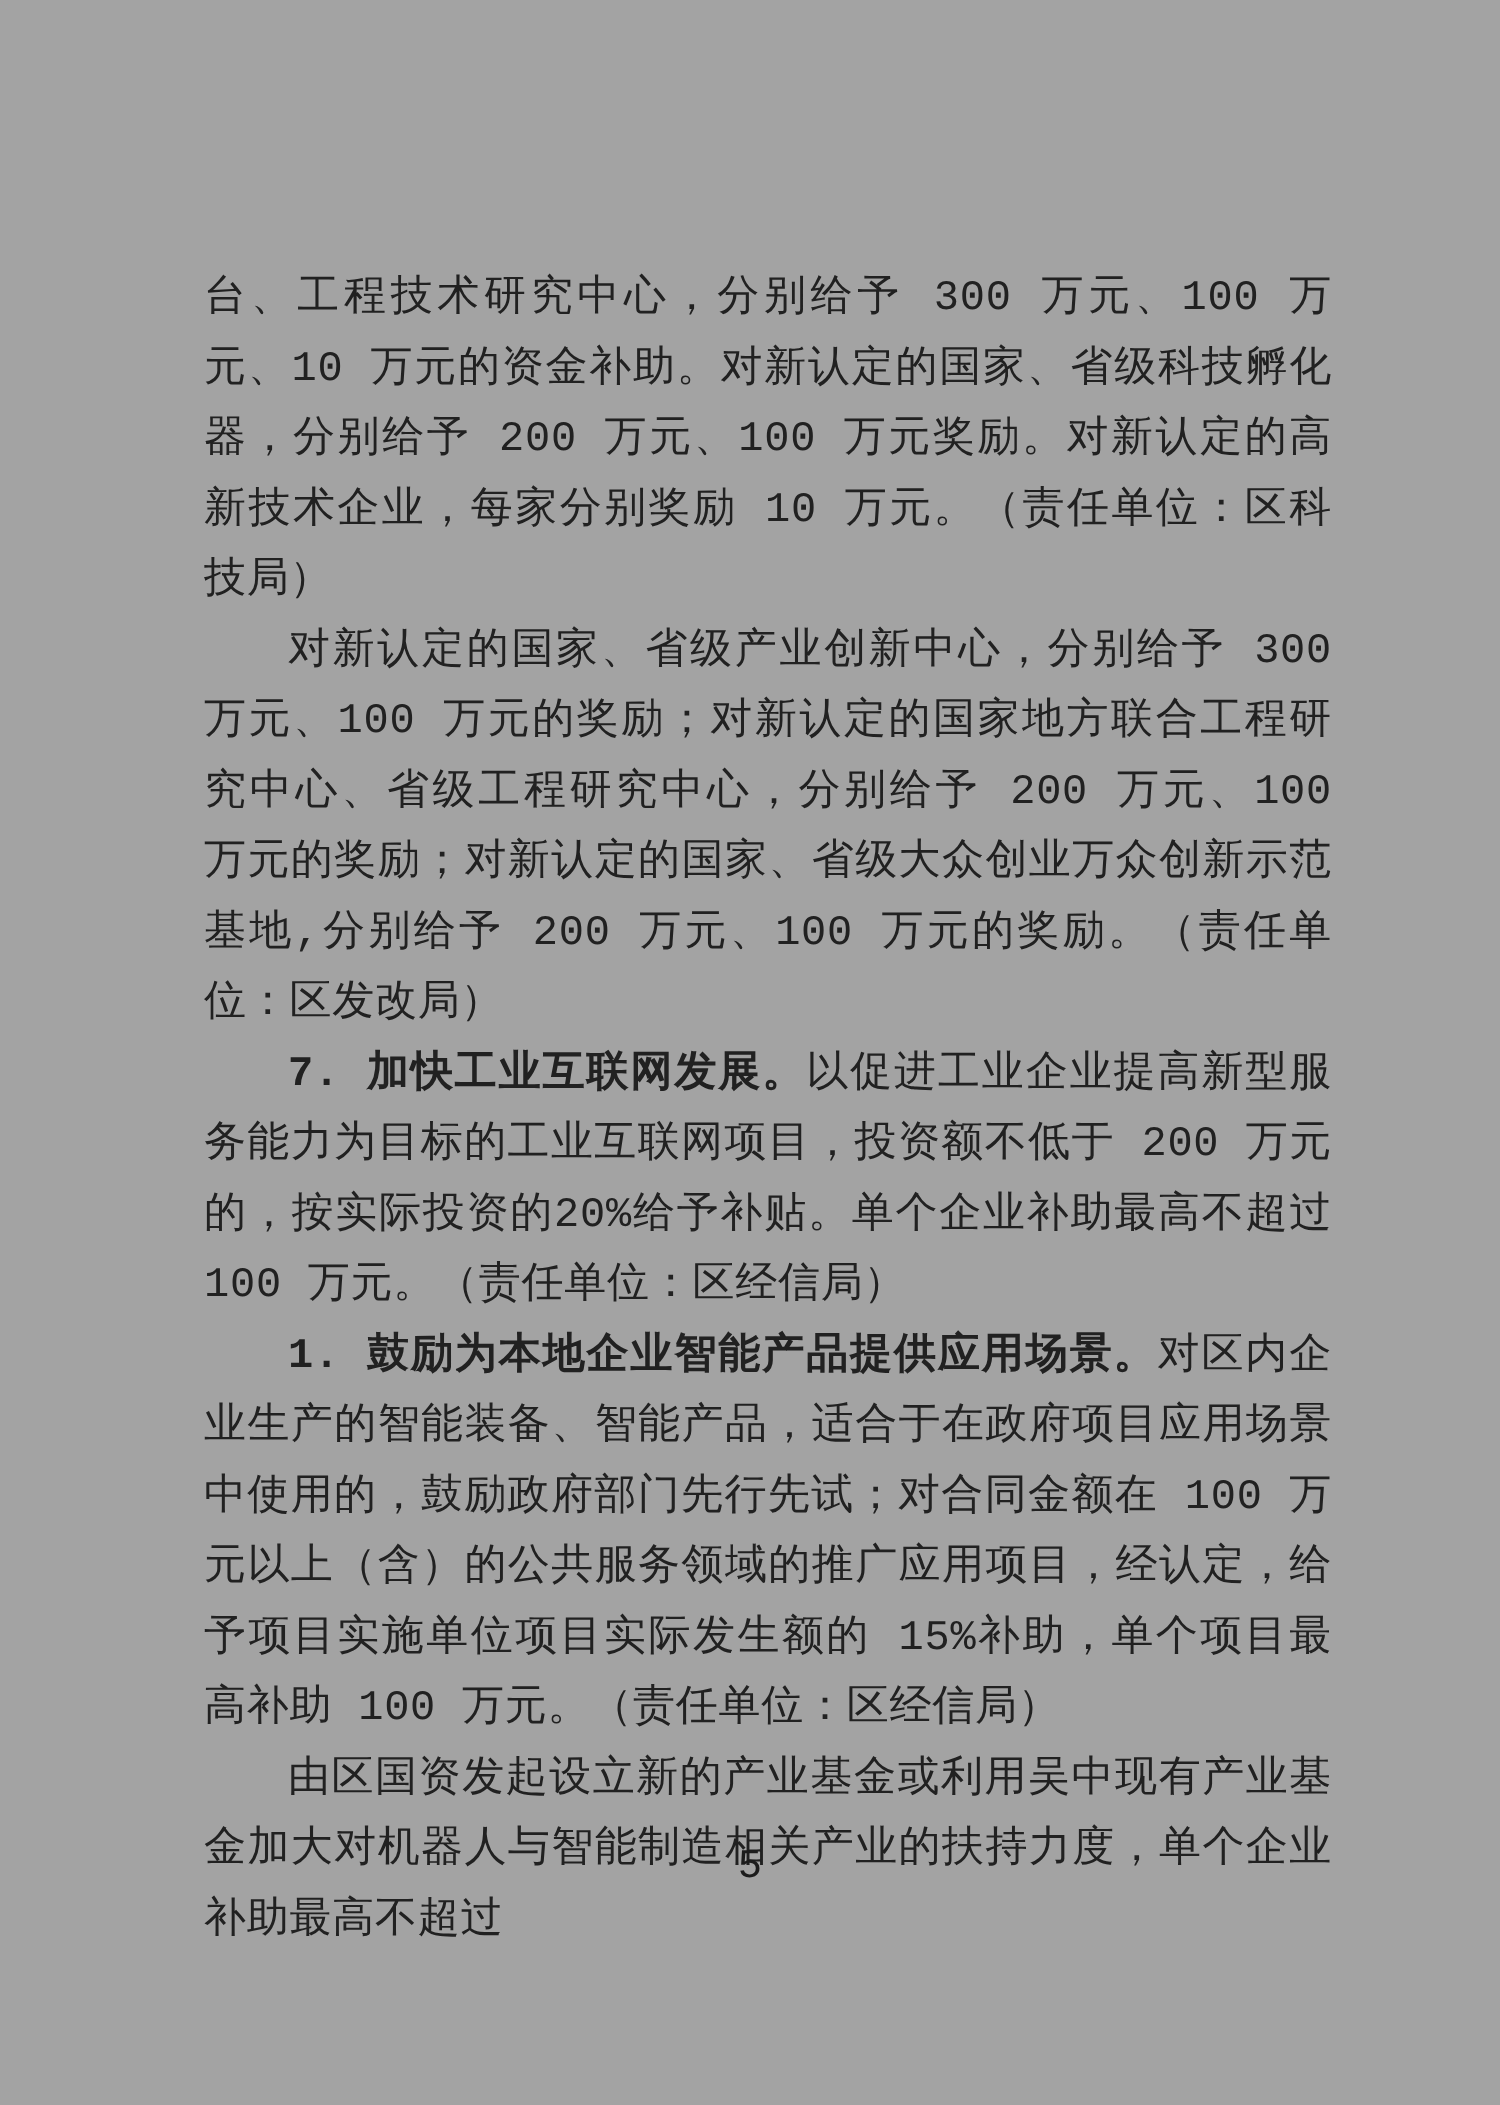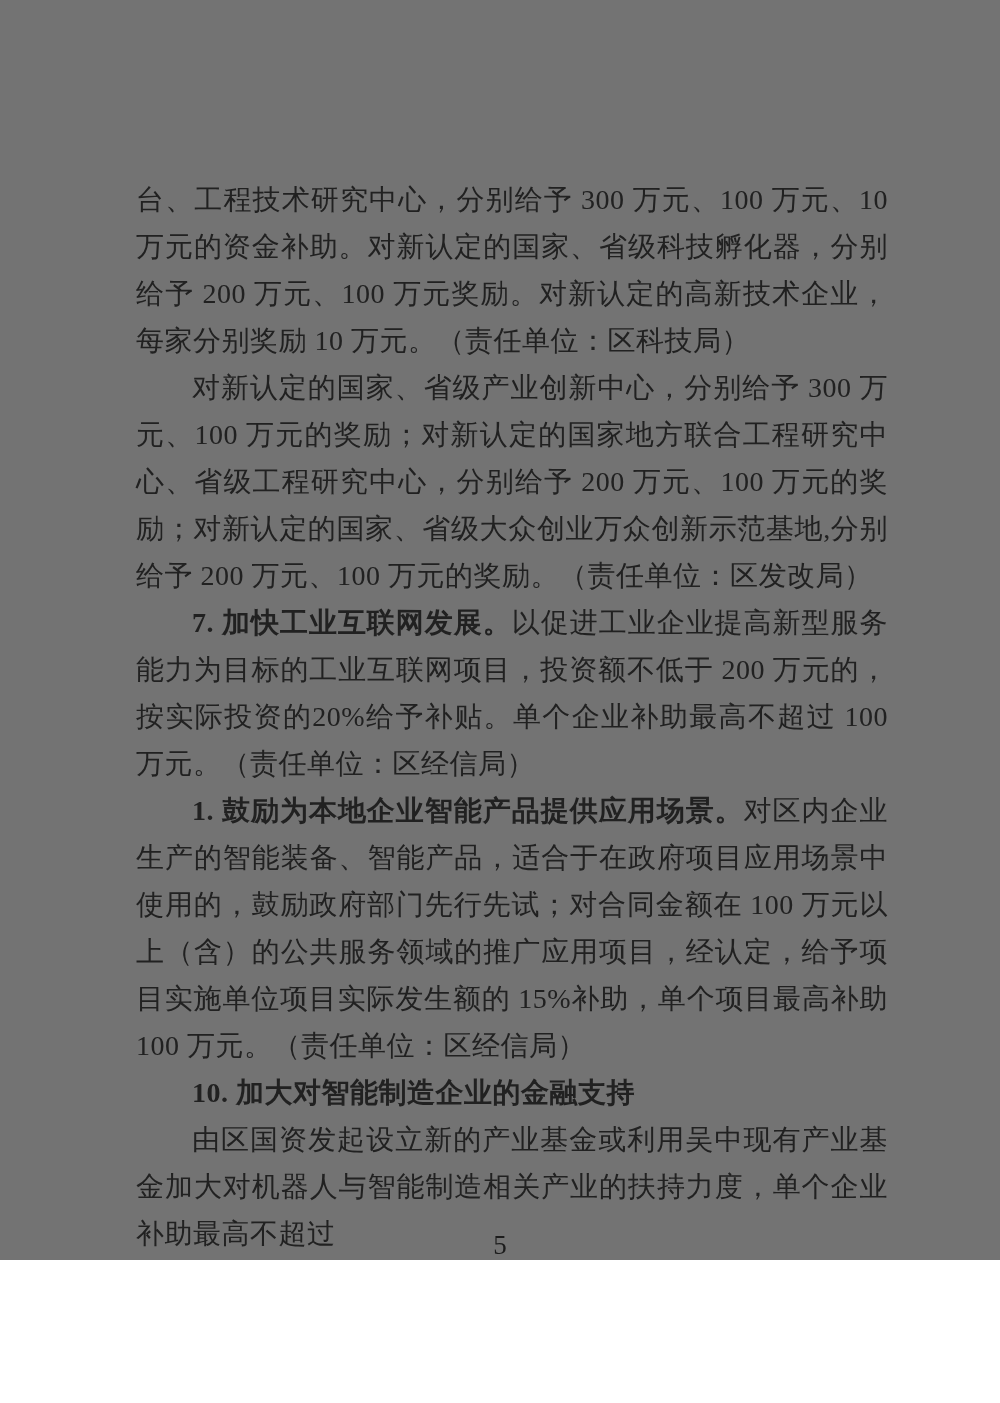--- a/index.html
+++ b/index.html
@@ -3,24 +3,24 @@
 <meta charset="utf-8">
 <style>
   html, body {
     margin: 0;
     padding: 0;
     background: #ffffff;
   }
   .page {
     position: relative;
     width: 1000px;
-    height: 1260px;
-    background: #737373;
+    height: 1403px;
+    background: #a3a3a3;
     overflow: hidden;
-    font-family: Liberation Serif, serif;
+    font-family: Liberation Mono, monospace;
     color: #212121;
   }
   .content {
     position: absolute;
     top: 176px;
     left: 136px;
     width: 752px;
     font-size: 28px;
     line-height: 47px;
     text-align: justify;
@@ -55,20 +55,19 @@
 
     <p class="para">台、工程技术研究中心，分别给予 300 万元、100 万元、10 万元的资金补助。对新认定的国家、省级科技孵化器，分别给予 200 万元、100 万元奖励。对新认定的高新技术企业，每家分别奖励 10 万元。（责任单位：区科技局）</p>
 
     <p class="para indent">对新认定的国家、省级产业创新中心，分别给予 300 万元、100 万元的奖励；对新认定的国家地方联合工程研究中心、省级工程研究中心，分别给予 200 万元、100 万元的奖励；对新认定的国家、省级大众创业万众创新示范基地,分别给予 200 万元、100 万元的奖励。（责任单位：区发改局）</p>
 
 
     <p class="para indent"><span class="bold">7. 加快工业互联网发展。</span><span>以促进工业企业提高新型服务能力为目标的工业互联网项目，投资额不低于 200 万元的，按实际投资的20%给予补贴。单个企业补助最高不超过 100 万元。（责任单位：区经信局）</span></p>
 
     <p class="para indent"><span class="bold">1. 鼓励为本地企业智能产品提供应用场景。</span><span>对区内企业生产的智能装备、智能产品，适合于在政府项目应用场景中使用的，鼓励政府部门先行先试；对合同金额在 100 万元以上（含）的公共服务领域的推广应用项目，经认定，给予项目实施单位项目实际发生额的 15%补助，单个项目最高补助 100 万元。（责任单位：区经信局）</span></p>
 
-    <p class="para indent bold">10. 加大对智能制造企业的金融支持</p>
 
     <p class="para indent">由区国资发起设立新的产业基金或利用吴中现有产业基金加大对机器人与智能制造相关产业的扶持力度，单个企业补助最高不超过</p>
 
   </div>
 
   <div class="page-number">5</div>
 </div>
 
 </body></html>

